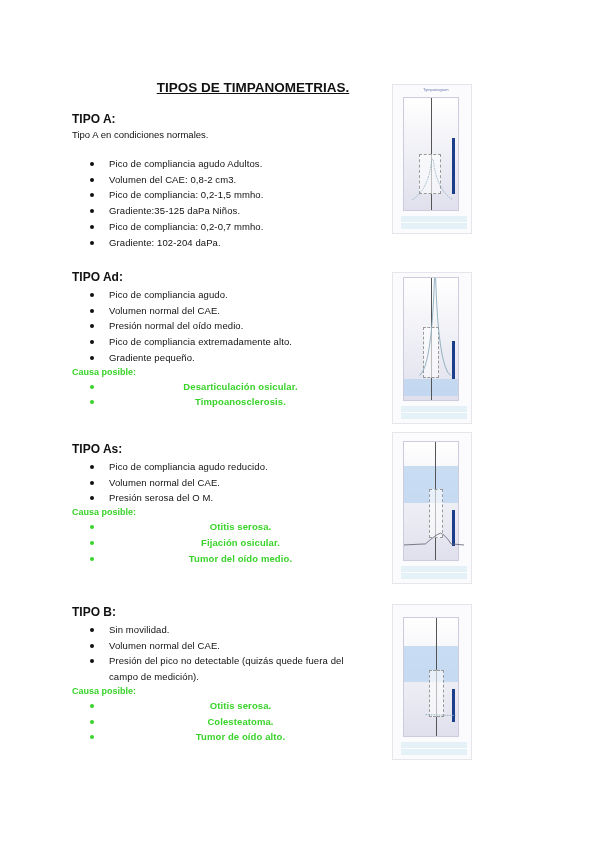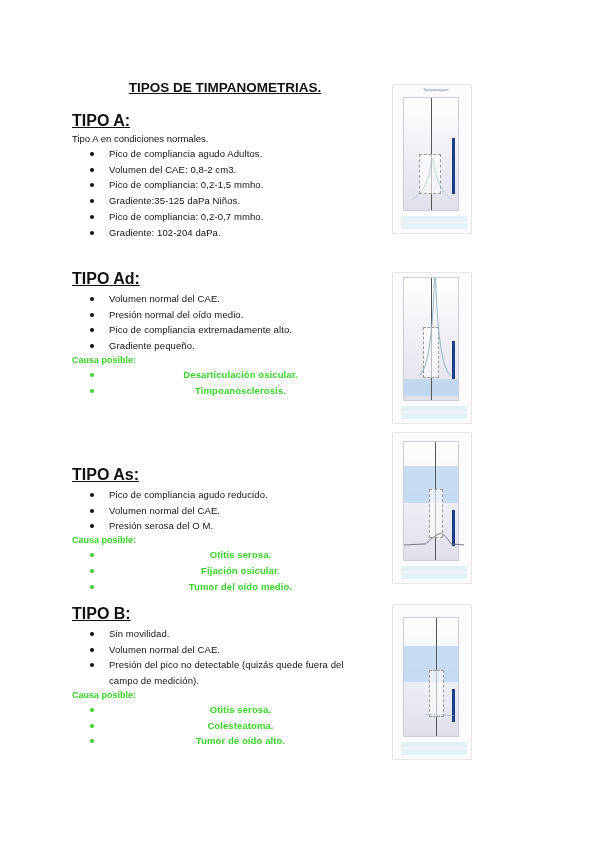--- a/index.html
+++ b/index.html
@@ -1,20 +1,20 @@
 <!DOCTYPE html>
 <html><head>
 <meta charset="utf-8">
 <style>
   html,body{margin:0;padding:0;background:#fff;}
   body{width:600px;height:848px;position:relative;font-family:"Liberation Sans",sans-serif;color:#111;overflow:hidden;}
-  .title{position:absolute;left:0;width:450px;top:80px;text-align:center;font-weight:bold;font-size:13.5px;text-decoration:underline;}
+  .title{position:absolute;left:0;width:450px;top:80px;text-align:center;font-weight:bold;font-size:13.5px;text-decoration:underline;padding-left:28px;}
   .section{position:absolute;left:72px;width:300px;}
-  .sec-title{font-weight:bold;font-size:16px;text-decoration:underline;margin-bottom:3px;}
-  .intro{font-size:9.5px;margin-bottom:2px;}
+  .sec-title{font-weight:bold;font-size:12px;margin-bottom:3px;}
+  .intro{font-size:9.5px;margin-bottom:16px;}
   ul{margin:0;padding:0;list-style:none;}
   li{position:relative;padding-left:37px;font-size:9.5px;line-height:15.7px;letter-spacing:0.1px;}
   li::before{content:"";position:absolute;left:18px;top:6px;width:4px;height:4px;border-radius:50%;background:#111;}
   li.green{color:#39d32a;font-weight:bold;text-align:center;}
   li.green::before{background:#39d32a;}
   .cause{color:#39d32a;font-weight:bold;font-size:9px;margin:1px 0 2px 0;}
   .tymp{position:absolute;width:78px;border:1px solid #e6e6ea;background:#fbfbfd;}
   .tymp .plot{position:absolute;left:10px;right:12px;top:12px;bottom:22px;background:linear-gradient(#ffffff,#dfe0ec);border:1px solid #ccd;}
   .tymp .vline{position:absolute;left:50%;top:0;bottom:0;width:1px;background:#555;}
   .tymp .box{position:absolute;border:1px dashed #999;background:rgba(255,255,255,0.6);}
@@ -39,33 +39,34 @@
     <li>Pico de compliancia: 0,2-1,5 mmho.</li>
     <li>Gradiente:35-125 daPa Niños.</li>
     <li>Pico de compliancia: 0,2-0,7 mmho.</li>
     <li>Gradiente: 102-204 daPa.</li>
   </ul>
 </div>
 
 <div class="section" style="top:270px">
   <div class="sec-title">TIPO Ad:</div>
   <ul>
+    <li>Pico de compliancia agudo.</li>
     <li>Volumen normal del CAE.</li>
     <li>Presión normal del oído medio.</li>
     <li>Pico de compliancia extremadamente alto.</li>
     <li>Gradiente pequeño.</li>
   </ul>
   <div class="cause">Causa posible:</div>
   <ul>
     <li class="green">Desarticulación osicular.</li>
     <li class="green">Timpoanosclerosis.</li>
   </ul>
 </div>
 
-<div class="section" style="top:466px">
+<div class="section" style="top:442px">
   <div class="sec-title">TIPO As:</div>
   <ul>
     <li>Pico de compliancia agudo reducido.</li>
     <li>Volumen normal del CAE.</li>
     <li>Presión serosa del O M.</li>
   </ul>
   <div class="cause">Causa posible:</div>
   <ul>
     <li class="green">Otitis serosa.</li>
     <li class="green">Fijación osicular.</li>

